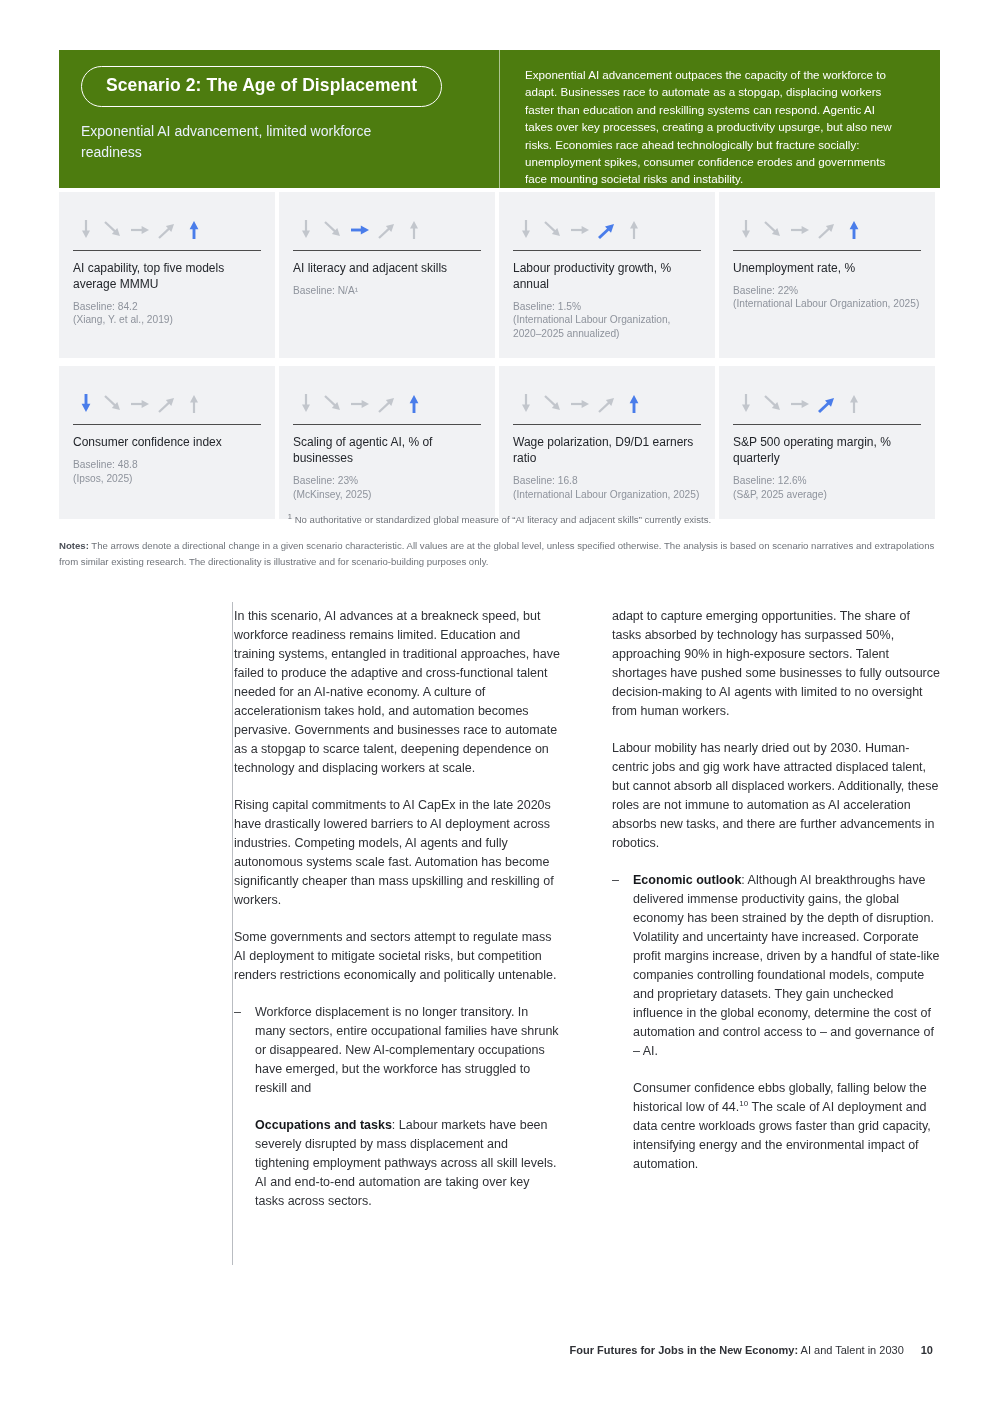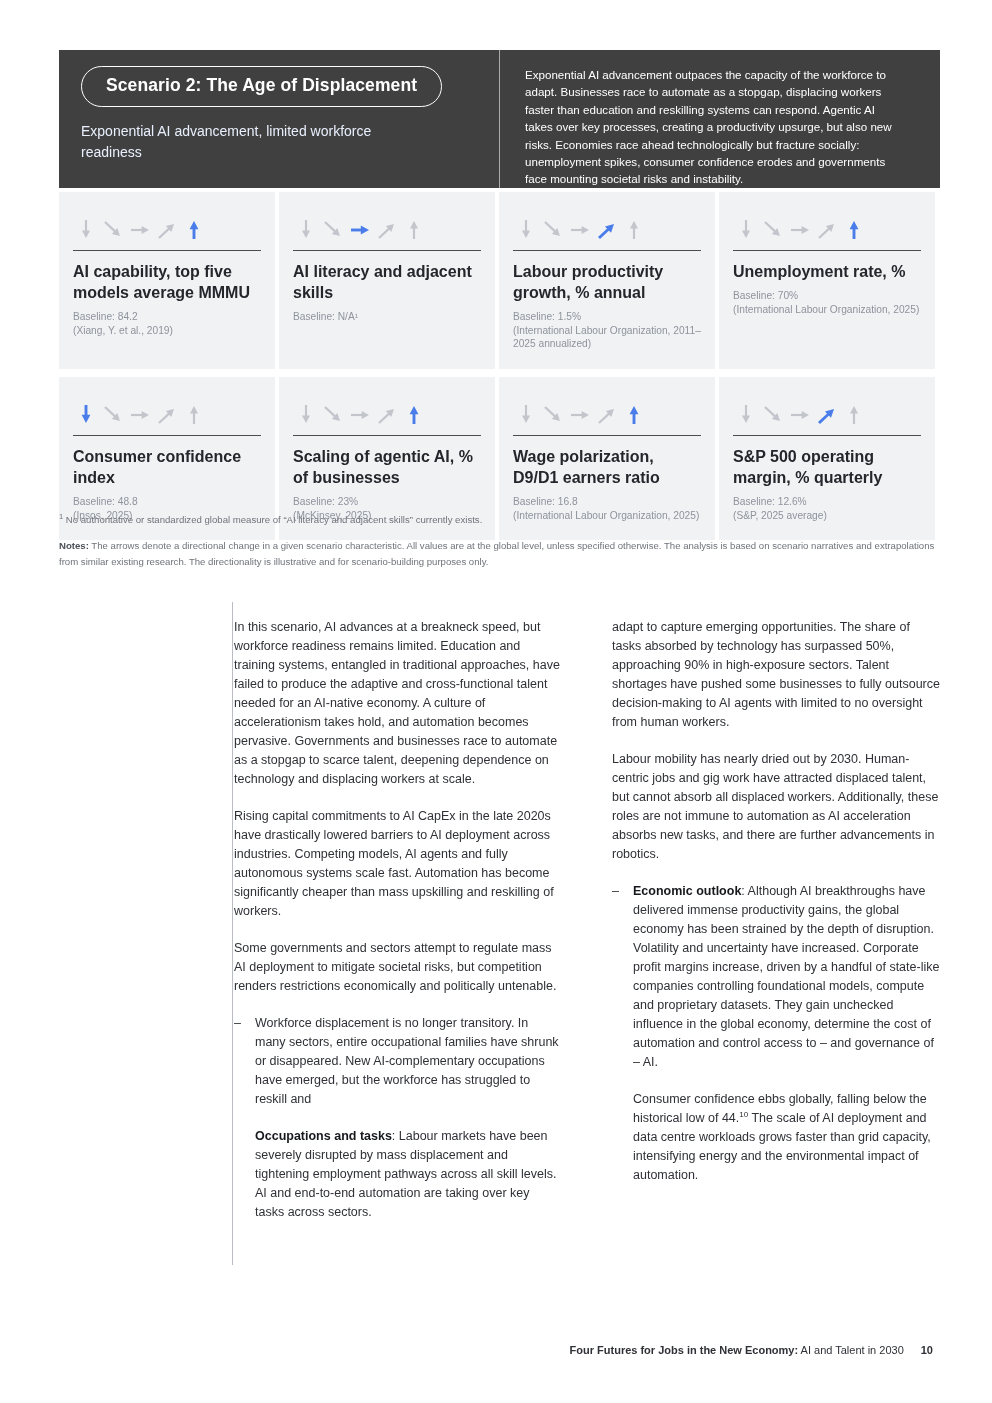--- a/index.html
+++ b/index.html
@@ -23,21 +23,21 @@
     overflow: hidden;
   }
 
   
   .banner {
     position: absolute;
     left: 59px;
     top: 50px;
     width: 881px;
     height: 138px;
-    background: #404040;
+    background: #4d7c0f;
     display: flex;
   }
   .banner-left {
     width: 440px;
     box-sizing: border-box;
     padding: 16px 22px 0 22px;
     position: relative;
   }
   .banner-divider {
     position: absolute;
@@ -111,41 +111,41 @@
   }
   .arrow { width: 22px; height: 26px; display: block; }
   .arrow svg { display: block; }
   .rule {
     height: 1px;
     background: #4c4c4c;
     margin-top: 8px;
     margin-bottom: 10px;
   }
   .card-title {
-    font-size: 16px;
+    font-size: 12px;
     line-height: 1.32;
     color: #23262b;
     margin-bottom: 7px;
-    font-weight: bold;
   }
   .card-meta {
     font-size: 10.2px;
     line-height: 1.33;
     color: #8e939c;
   }
 
   
   .footnote {
     position: absolute;
     left: 59px;
     top: 512px;
     width: 881px;
     font-size: 9.6px;
     line-height: 1.45;
     color: #6f737a;
+    text-align: center;
   }
   .footnote sup { font-size: 7.5px; }
   .notes {
     position: absolute;
     left: 59px;
     top: 538px;
     width: 881px;
     font-size: 9.6px;
     line-height: 1.62;
     color: #6f737a;
@@ -168,21 +168,21 @@
     width: 1px;
     height: 663px;
     background: #b9bcc1;
   }
   .col {
     width: 331px;
     font-size: 12.5px;
     line-height: 1.52;
     color: #2f3136;
   }
-  .col p { margin: 16px 0 18px 0; }
+  .col p { margin: 5px 0 18px 0; }
   .col p:last-child { margin-bottom: 0; }
   .bullet {
     display: flex;
     gap: 13px;
     margin: 0 0 18px 0;
   }
   .bullet .dash {
     width: 8px;
     flex: 0 0 8px;
     color: #2f3136;
@@ -332,21 +332,21 @@
             <span class="arrow">
               <svg width="22" height="26" viewBox="0 0 22 26" xmlns="http://www.w3.org/2000/svg">
                 <line x1="11" y1="23" x2="11.00" y2="10.33" stroke="#c2c6cc" stroke-width="2.2" stroke-linecap="butt"></line>
                 <polygon points="11,5 15,12.4 7,12.4" fill="#c2c6cc"></polygon>
               </svg>
             </span>
           </div>
         <div class="rule"></div>
         <div class="card-title">Labour productivity growth, % annual</div>
         <div class="card-meta">Baseline: 1.5%</div>
-        <div class="card-meta">(International Labour Organization, 2011–2025 annualized)</div>
+        <div class="card-meta">(International Labour Organization, 2020–2025 annualized)</div>
       </div>
       <div class="card">
         <div class="arrows">
             <span class="arrow">
               <svg width="22" height="26" viewBox="0 0 22 26" xmlns="http://www.w3.org/2000/svg">
                 <line x1="11" y1="4" x2="11.00" y2="16.67" stroke="#c2c6cc" stroke-width="2.2" stroke-linecap="butt"></line>
                 <polygon points="11,22 7,14.6 15,14.6" fill="#c2c6cc"></polygon>
               </svg>
             </span>
             <span class="arrow">
@@ -369,21 +369,21 @@
             </span>
             <span class="arrow">
               <svg width="22" height="26" viewBox="0 0 22 26" xmlns="http://www.w3.org/2000/svg">
                 <line x1="11" y1="23" x2="11.00" y2="10.90" stroke="#4a7dea" stroke-width="2.9" stroke-linecap="butt"></line>
                 <polygon points="11,5 15.4,13.2 6.6,13.2" fill="#4a7dea"></polygon>
               </svg>
             </span>
           </div>
         <div class="rule"></div>
         <div class="card-title">Unemployment rate, %</div>
-        <div class="card-meta">Baseline: 70%</div>
+        <div class="card-meta">Baseline: 22%</div>
         <div class="card-meta">(International Labour Organization, 2025)</div>
       </div>
     </div>
 
     <div class="grid-row row2">
       <div class="card">
         <div class="arrows">
             <span class="arrow">
               <svg width="22" height="26" viewBox="0 0 22 26" xmlns="http://www.w3.org/2000/svg">
                 <line x1="11" y1="4" x2="11.00" y2="16.10" stroke="#4a7dea" stroke-width="2.9" stroke-linecap="butt"></line>

